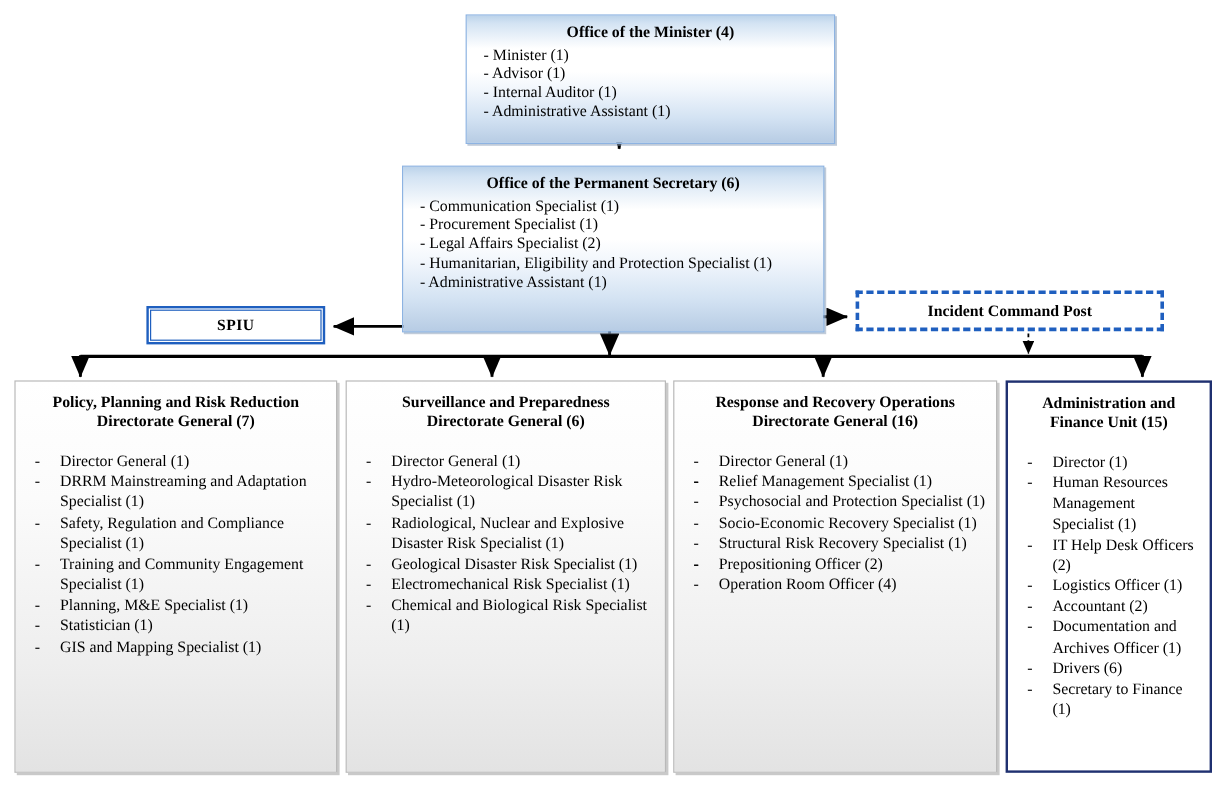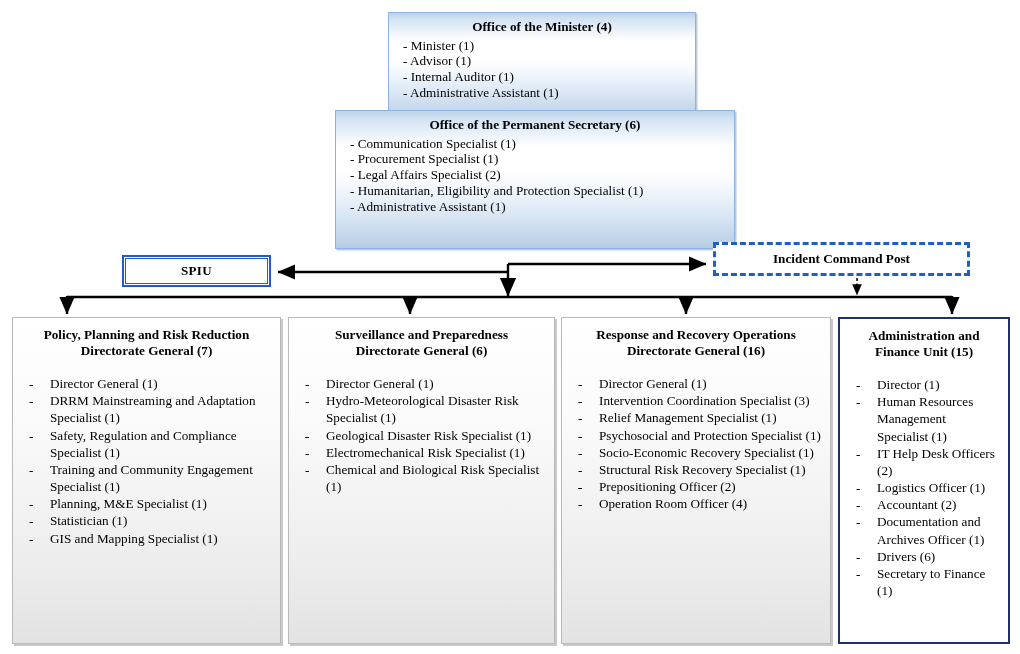--- a/index.html
+++ b/index.html
@@ -25,21 +25,21 @@
         #bcd3ea 0%, #d3e3f3 6%, #ffffff 26%, #ffffff 44%,
         #f1f6fc 58%, #d4e3f3 80%, #b7cce4 100%);
     box-shadow:1.5px 1.5px 0 rgba(140,160,185,.55);
   }
   .bluebox .box-title{text-align:center;display:block;}
   .bluebox .lines{margin-top:2px;padding-left:10px;}
   .bluebox .box-line{display:block;}
 
   #box-minister{left:358px;top:12px;width:308px;height:108px;padding:6px 4px 0 4px;margin-left:30px;}
   #box-minister .box-title{margin-bottom:3px;}
-  #box-ps{left:335px;top:110px;width:400px;height:139px;padding:6px 4px 0 4px;}
+  #box-ps{left:335px;top:138px;width:352px;height:139px;padding:6px 4px 0 4px;}
   #box-ps .box-title{margin-bottom:3px;}
 
   
   #box-spiu{
     position:absolute;left:125px;top:258px;width:143px;height:26px;
     box-sizing:border-box;
     background:#ffffff;
     border:1px solid #1f5fbf;
     outline:2px solid #1f5fbf;outline-offset:1px;
     display:flex;align-items:center;justify-content:center;
@@ -166,34 +166,34 @@
       </ul>
     </div>
   <div class="dirbox" id="dir-1">
       <span class="box-title">
         <span>Surveillance and Preparedness</span>
         <span>Directorate General (6)</span>
       </span>
       <ul>
         <li><span class="dash">-</span><span>Director General (1)</span></li>
         <li><span class="dash">-</span><span>Hydro-Meteorological Disaster Risk Specialist (1)</span></li>
-        <li><span class="dash">-</span></li>
+        <li><span class="dash">-</span><span>Radiological, Nuclear and Explosive Disaster Risk Specialist (1)</span></li>
         <li><span class="dash">-</span><span>Geological Disaster Risk Specialist (1)</span></li>
         <li><span class="dash">-</span><span>Electromechanical Risk Specialist (1)</span></li>
         <li><span class="dash">-</span><span>Chemical and Biological Risk Specialist (1)</span></li>
       </ul>
     </div>
   <div class="dirbox" id="dir-2">
       <span class="box-title">
         <span>Response and Recovery Operations</span>
         <span>Directorate General (16)</span>
       </span>
       <ul>
         <li><span class="dash">-</span><span>Director General (1)</span></li>
-        <li><span class="dash">-</span><span>Intervention Coordination Specialist (3)</span></li>
+        <li><span class="dash">-</span></li>
         <li><span class="dash">-</span><span>Relief Management Specialist (1)</span></li>
         <li><span class="dash">-</span><span>Psychosocial and Protection Specialist (1)</span></li>
         <li><span class="dash">-</span><span>Socio-Economic Recovery Specialist (1)</span></li>
         <li><span class="dash">-</span><span>Structural Risk Recovery Specialist (1)</span></li>
         <li><span class="dash">-</span></li>
         <li><span class="dash">-</span><span>Prepositioning Officer (2)</span></li>
         <li><span class="dash">-</span><span>Operation Room Officer (4)</span></li>
       </ul>
     </div>
   <div class="dirbox navy" id="dir-3">

